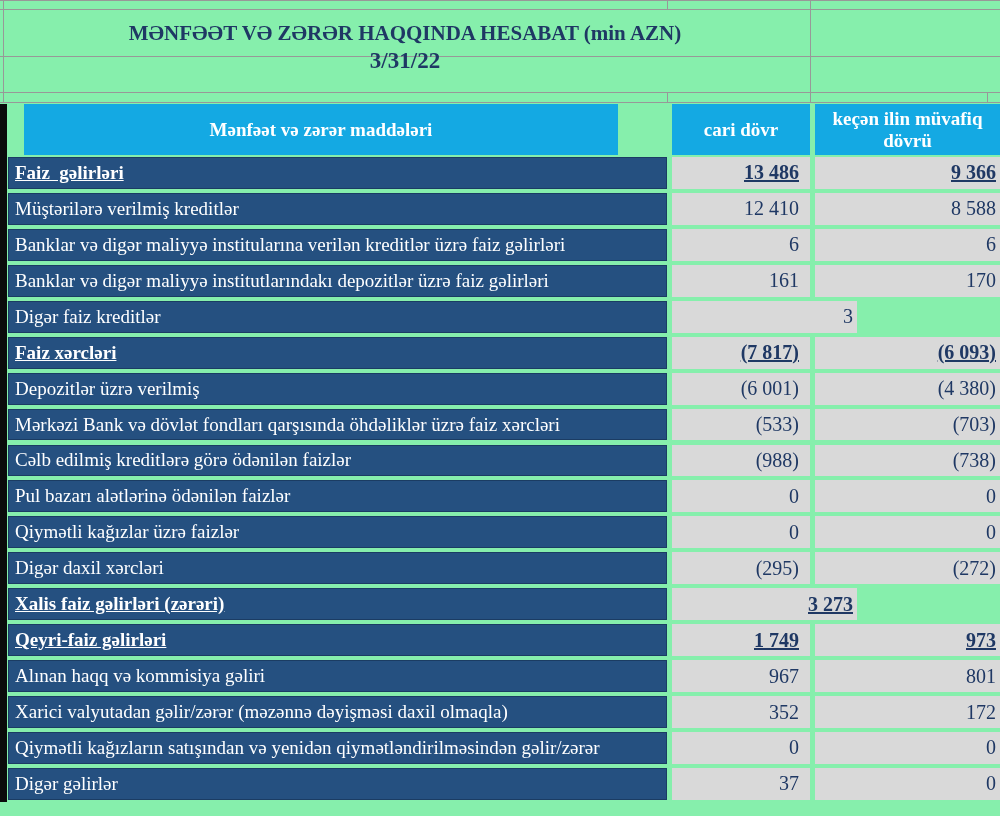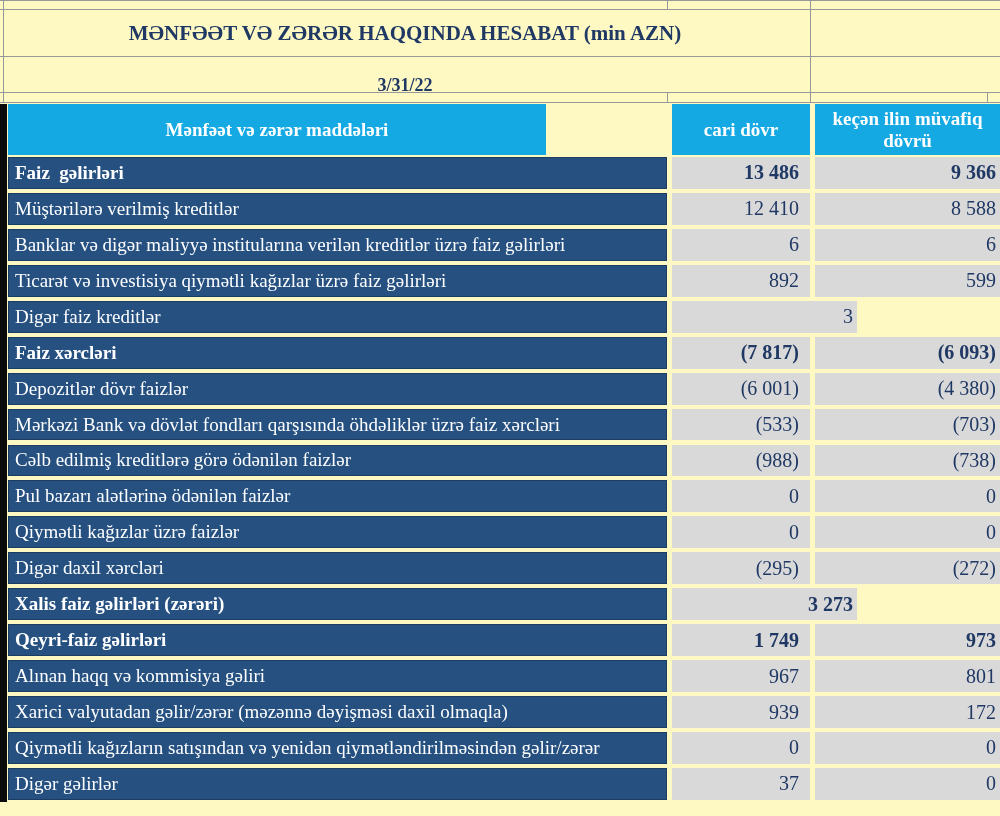--- a/index.html
+++ b/index.html
@@ -1,46 +1,46 @@
 <!DOCTYPE html>
 <html><head>
 <meta charset="utf-8">
 <style>
   html,body{margin:0;padding:0;background:#fff;}
   .canvas{
     position:relative;
     width:1000px;height:816px;
-    background:#fef9c3;
+    background:#86efac;
     font-family:"Liberation Serif","DejaVu Serif",serif;
     overflow:hidden;
   }
   
   .hline{position:absolute;left:0;width:1000px;height:1px;background:#989898;}
   .vline{position:absolute;width:1px;background:#989898;}
   
   .title-cell{
     position:absolute;left:0;top:10px;width:810px;height:46px;
     display:flex;align-items:center;justify-content:center;
     color:#1F3864;font-weight:bold;font-size:21px;
   }
   .date-cell{
-    position:absolute;left:0;top:68px;width:810px;height:35px;
+    position:absolute;left:0;top:43px;width:810px;height:35px;
     display:flex;align-items:center;justify-content:center;
-    color:#1F3864;font-weight:bold;font-size:18px;
+    color:#1F3864;font-weight:bold;font-size:23px;
   }
   
   .black-strip{position:absolute;left:0;top:104px;width:7px;height:698px;background:#0b0b0b;}
   
   .hcell{
     position:absolute;top:104px;height:51px;
     background:#14A9E3;color:#ffffff;font-weight:bold;font-size:19px;
     display:flex;align-items:center;justify-content:center;text-align:center;
     line-height:1.15;box-sizing:border-box;
   }
-  .hcell.c-label{left:8px;width:538px;}
+  .hcell.c-label{left:24px;width:594px;}
   .hcell.c-cur{left:672px;width:138px;}
   .hcell.c-prev{left:815px;width:185px;padding:0 10px;}
   
   .rows{
     position:absolute;left:8px;top:157px;width:992px;height:643px;
     display:flex;flex-direction:column;justify-content:space-between;
   }
   .trow{display:flex;height:31.9px;}
   .lcell{
     width:659px;box-sizing:border-box;
@@ -50,21 +50,21 @@
     padding-left:6px;white-space:pre;overflow:hidden;
     margin-right:5px;
   }
   .vcell{
     box-sizing:border-box;background:#D9D9D9;
     color:#1F3864;font-size:20px;
     display:flex;align-items:center;justify-content:flex-end;
   }
   .vcell.c1{width:138px;margin-right:5px;padding-right:11px;}
   .vcell.c2{width:185px;padding-right:4px;}
-  .trow.bold .lcell,.trow.bold .vcell{font-weight:bold;}
+  .trow.bold .lcell,.trow.bold .vcell{font-weight:bold;text-decoration:underline;}
 </style>
 </head>
 <body>
 
 <div class="canvas">
 
   <div class="hline" style="top:0;"></div>
   <div class="hline" style="top:9px;"></div>
   <div class="hline" style="top:56px;"></div>
   <div class="hline" style="top:92px;"></div>
@@ -94,35 +94,35 @@
         <div class="lcell">Müştərilərə verilmiş kreditlər</div>
         <div class="vcell c1">12 410</div>
         <div class="vcell c2">8 588</div>
       </div>
       <div class="trow">
         <div class="lcell">Banklar və digər maliyyə institularına verilən kreditlər üzrə faiz gəlirləri</div>
         <div class="vcell c1">6</div>
         <div class="vcell c2">6</div>
       </div>
       <div class="trow">
-        <div class="lcell">Ticarət və investisiya qiymətli kağızlar üzrə faiz gəlirləri</div>
-        <div class="vcell c1">892</div>
-        <div class="vcell c2">599</div>
+        <div class="lcell">Banklar və digər maliyyə institutlarındakı depozitlər üzrə faiz gəlirləri</div>
+        <div class="vcell c1">161</div>
+        <div class="vcell c2">170</div>
       </div>
       <div class="trow">
         <div class="lcell">Digər faiz kreditlər</div>
         <div class="vcell c2">3</div>
       </div>
       <div class="trow bold">
         <div class="lcell">Faiz xərcləri</div>
         <div class="vcell c1">(7 817)</div>
         <div class="vcell c2">(6 093)</div>
       </div>
       <div class="trow">
-        <div class="lcell">Depozitlər dövr faizlər</div>
+        <div class="lcell">Depozitlər üzrə verilmiş</div>
         <div class="vcell c1">(6 001)</div>
         <div class="vcell c2">(4 380)</div>
       </div>
       <div class="trow">
         <div class="lcell">Mərkəzi Bank və dövlət fondları qarşısında öhdəliklər üzrə faiz xərcləri</div>
         <div class="vcell c1">(533)</div>
         <div class="vcell c2">(703)</div>
       </div>
       <div class="trow">
         <div class="lcell">Cəlb edilmiş kreditlərə görə ödənilən faizlər</div>
@@ -153,21 +153,21 @@
         <div class="vcell c1">1 749</div>
         <div class="vcell c2">973</div>
       </div>
       <div class="trow">
         <div class="lcell">Alınan haqq və kommisiya gəliri</div>
         <div class="vcell c1">967</div>
         <div class="vcell c2">801</div>
       </div>
       <div class="trow">
         <div class="lcell">Xarici valyutadan gəlir/zərər (məzənnə dəyişməsi daxil olmaqla)</div>
-        <div class="vcell c1">939</div>
+        <div class="vcell c1">352</div>
         <div class="vcell c2">172</div>
       </div>
       <div class="trow">
         <div class="lcell">Qiymətli kağızların satışından və yenidən qiymətləndirilməsindən gəlir/zərər</div>
         <div class="vcell c1">0</div>
         <div class="vcell c2">0</div>
       </div>
       <div class="trow">
         <div class="lcell">Digər gəlirlər</div>
         <div class="vcell c1">37</div>

